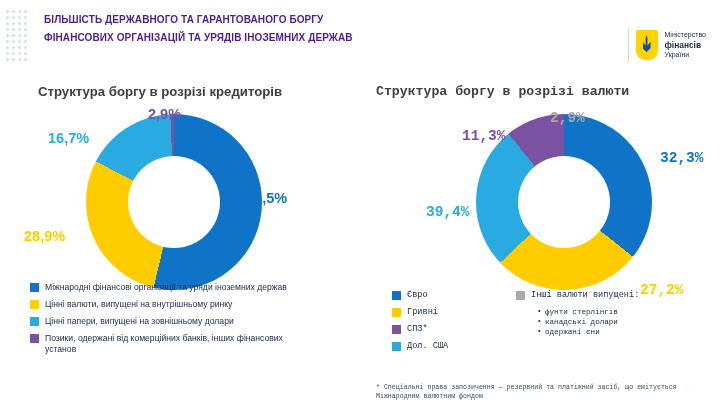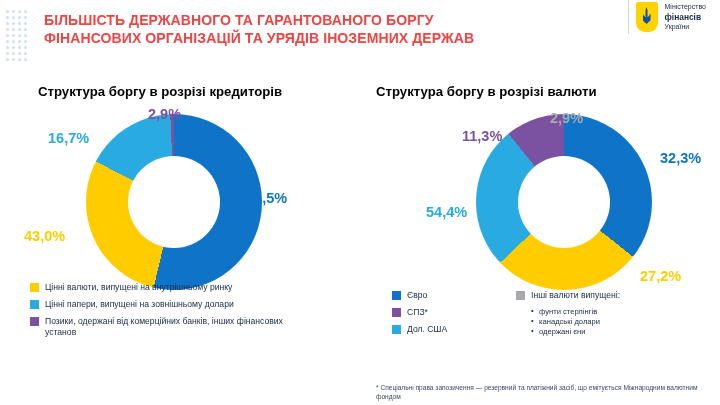--- a/index.html
+++ b/index.html
@@ -37,31 +37,31 @@
   .header-dots i {
     position: absolute;
     width: 3px; height: 3px;
     border-radius: 50%;
     background: #cfe0f2;
   }
   .header-title {
     position: absolute;
     left: 44px; top: 11px;
     width: 530px;
-    color: #ef4444;
-    font-size: 14px;
+    color: #4c1d95;
+    font-size: 10px;
     font-weight: bold;
     line-height: 18px;
     letter-spacing: 0.1px;
   }
   .header-title div { white-space: nowrap; }
 
   .logo-block {
     position: absolute;
-    right: 14px; top: 0;
+    right: 14px; top: 28px;
     display: flex;
     align-items: center;
     gap: 7px;
   }
   .logo-sep {
     width: 1px;
     height: 34px;
     background: #d2d8e0;
   }
   .logo-emblem {
@@ -89,27 +89,27 @@
   .logo-text .l3 { font-size: 7px; }
 
   
   .panel {
     position: absolute;
     top: 78px;
     width: 352px;
     height: 327px;
   }
   .panel-left { left: 8px; }
-  .panel-right { left: 364px; }
+  .panel-right { left: 364px; font-family: Liberation Mono, monospace; }
   .panel-title {
     position: absolute;
     left: 30px; top: 6px;
     font-size: 13.2px;
     font-weight: bold;
-    color: #000000;
+    color: #404040;
   }
   .panel-right .panel-title { left: 12px; }
 
   
   .donut-wrap {
     position: absolute;
     top: 36px;
     width: 176px; height: 176px;
   }
   .panel-left .donut-wrap { left: 78px; }
@@ -243,25 +243,29 @@
 
   <div class="panel panel-left">
     <div class="panel-title">Структура боргу в розрізі кредиторів</div>
 
     <div class="donut-wrap">
       <div class="donut" id="donut-left" style="background: conic-gradient(rgb(15, 116, 200) 8deg, rgb(15, 116, 200) 193.4deg, rgb(255, 204, 0) 193.4deg, rgb(255, 204, 0) 297.44deg, rgb(41, 171, 226) 297.44deg, rgb(41, 171, 226) 357.56deg, rgb(122, 82, 161) 357.56deg, rgb(122, 82, 161) 368deg);"></div>
       <div class="donut-hole"></div>
     </div>
 
     <div class="dlabel" style="left:238px; top:112px; color:#0f74c8;">51,5%</div>
-    <div class="dlabel" style="left:16px; top:150px; color:#ffcc00;">43,0%</div>
+    <div class="dlabel" style="left:16px; top:150px; color:#ffcc00;">28,9%</div>
     <div class="dlabel" style="left:40px; top:52px; color:#29abe2;">16,7%</div>
     <div class="dlabel" style="left:140px; top:28px; color:#7a52a1;">2,9%</div>
 
     <div class="legend" style="left:22px; top:204px; width:316px;">
+      <div class="legend-row">
+        <span class="swatch" style="background:#0f74c8"></span>
+        <span class="legend-label">Міжнародні фінансові організації та уряди іноземних держав</span>
+      </div>
       <div class="legend-row">
         <span class="swatch" style="background:#ffcc00"></span>
         <span class="legend-label">Цінні валюти, випущені на внутрішньому ринку</span>
       </div>
       <div class="legend-row">
         <span class="swatch" style="background:#29abe2"></span>
         <span class="legend-label">Цінні папери, випущені на зовнішньому долари</span>
       </div>
       <div class="legend-row">
         <span class="swatch" style="background:#7a52a1"></span>
@@ -272,46 +276,50 @@
 
   <div class="panel panel-right">
     <div class="panel-title">Структура боргу в розрізі валюти</div>
 
     <div class="donut-wrap">
       <div class="donut" id="donut-right" style="background: conic-gradient(rgb(15, 116, 200) 12deg, rgb(15, 116, 200) 128.4deg, rgb(255, 204, 0) 128.4deg, rgb(255, 204, 0) 226.41deg, rgb(41, 171, 226) 226.41deg, rgb(41, 171, 226) 320.83deg, rgb(122, 82, 161) 320.83deg, rgb(122, 82, 161) 361.55deg, rgb(167, 169, 172) 361.55deg, rgb(167, 169, 172) 372deg);"></div>
       <div class="donut-hole"></div>
     </div>
 
     <div class="dlabel" style="left:296px; top:72px; color:#0f74c8;">32,3%</div>
-    <div class="dlabel" style="left:276px; top:190px; color:#ffcc00;">27,2%</div>
-    <div class="dlabel" style="left:62px; top:126px; color:#29abe2;">54,4%</div>
+    <div class="dlabel" style="left:276px; top:204px; color:#ffcc00;">27,2%</div>
+    <div class="dlabel" style="left:62px; top:126px; color:#29abe2;">39,4%</div>
     <div class="dlabel" style="left:98px; top:50px; color:#7a52a1;">11,3%</div>
     <div class="dlabel" style="left:186px; top:32px; color:#a7a9ac;">2,9%</div>
 
     <div class="legend" style="left:28px; top:212px; width:150px;">
       <div class="legend-row">
         <span class="swatch" style="background:#0f74c8"></span>
         <span class="legend-label">Євро</span>
       </div>
       <div class="legend-row">
+        <span class="swatch" style="background:#ffcc00"></span>
+        <span class="legend-label">Гривні</span>
+      </div>
+      <div class="legend-row">
         <span class="swatch" style="background:#7a52a1"></span>
         <span class="legend-label">СПЗ*</span>
       </div>
       <div class="legend-row">
         <span class="swatch" style="background:#29abe2"></span>
         <span class="legend-label">Дол. США</span>
       </div>
     </div>
 
     <div class="legend" style="left:152px; top:212px; width:180px;">
       <div class="legend-row">
         <span class="swatch" style="background:#a7a9ac"></span>
         <span class="legend-label">Інші валюти випущені:</span>
       </div>
-      <ul class="sub-list" style="margin-left:15px;">
+      <ul class="sub-list" style="margin-left:21px;">
         <li>фунти стерлінгів</li>
         <li>канадські долари</li>
         <li>одержані єни</li>
       </ul>
     </div>
 
     <div class="footnote">* Спеціальні права запозичення — резервний та платіжний засіб, що емітується Міжнародним валютним фондом</div>
   </div>
 
 </div>

